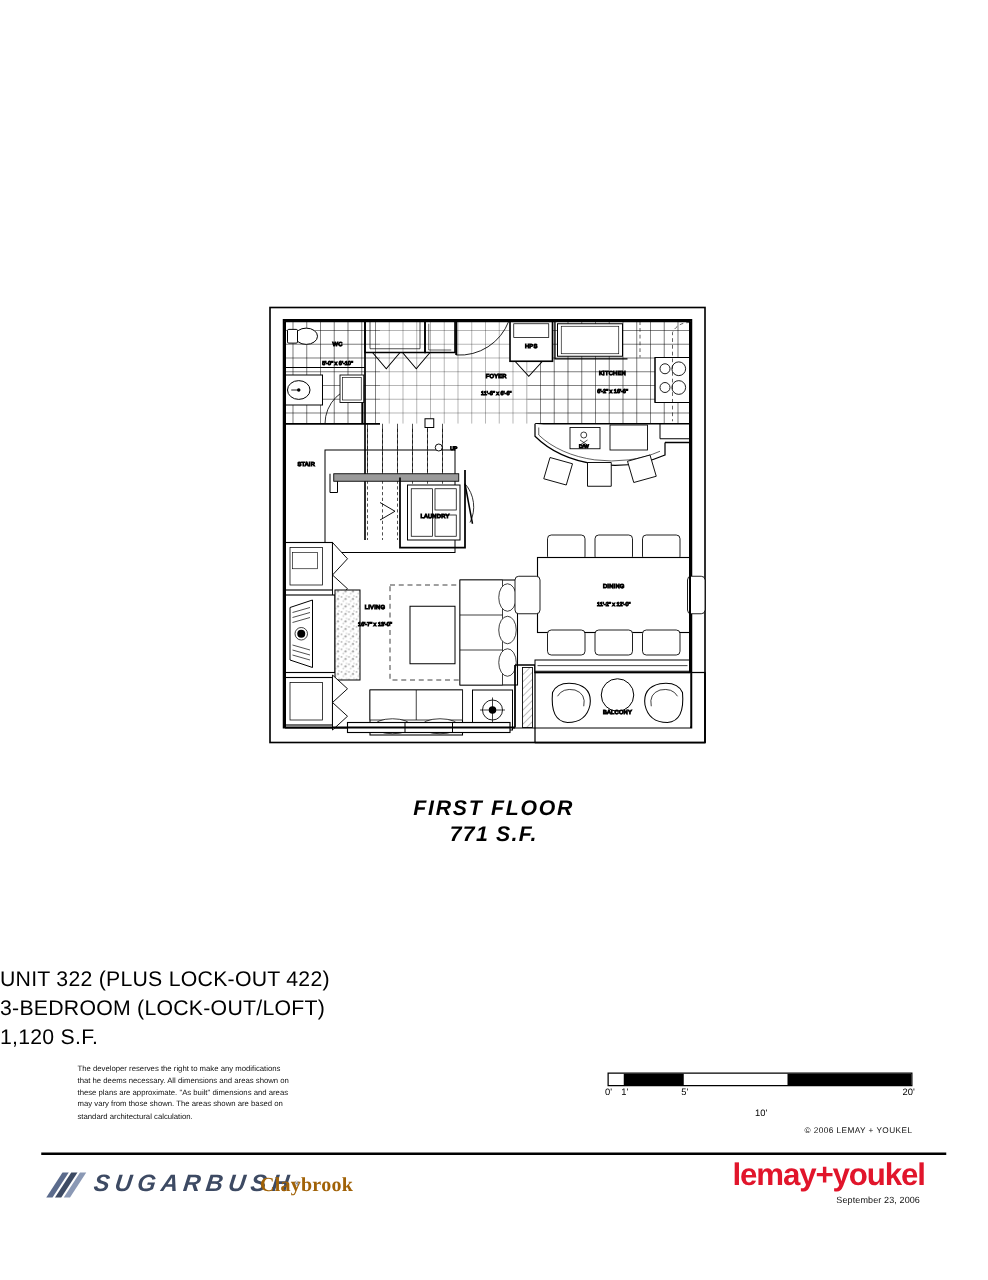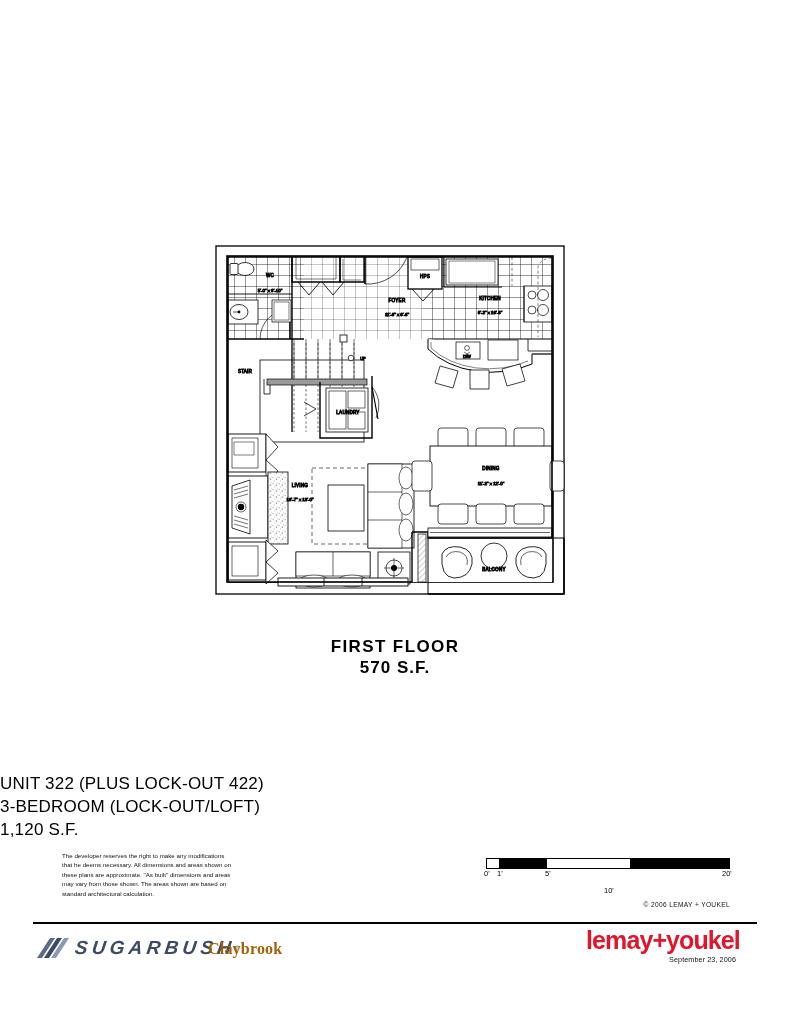--- a/index.html
+++ b/index.html
@@ -40,20 +40,21 @@
     left: 0;
     top: 636px;
     width: 790px;
     text-align: center;
     font-family: "Liberation Sans", sans-serif;
     font-weight: bold;
     font-size: 17px;
     letter-spacing: 1.4px;
     color: #000;
     line-height: 21px;
+    font-style: italic;
   }
   .caption-first .ln2 { letter-spacing: 1.0px; }
 
   .unit-block {
     position: absolute;
     left: 0;
     top: 772px;
     width: 760px;
     text-align: left;
     font-family: "Liberation Sans", sans-serif;
@@ -449,21 +450,21 @@
       <path d="M 16 15 L 340 15" stroke-width="1.6"></path>
       <path d="M 352 296 L 352 352" stroke-width="1.0"></path>
       <path d="M 216 352 L 352 352" stroke-width="1.0"></path>
 
     </g>
   </svg>
   </div>
 
   <div class="caption-first">
     <div>FIRST FLOOR</div>
-    <div class="ln2">570 S.F.</div>
+    <div class="ln2">771 S.F.</div>
   </div>
 
   <div class="unit-block">
     <div>UNIT 322 (PLUS LOCK-OUT 422)</div>
     <div>3-BEDROOM (LOCK-OUT/LOFT)</div>
     <div>1,120 S.F.</div>
   </div>
 
   <div class="disclaimer">The developer reserves the right to make any modifications that he deems necessary.  All dimensions and areas shown on these plans are approximate.  "As built" dimensions and areas may vary from those shown.  The areas shown are based on standard architectural calculation.</div>
 

